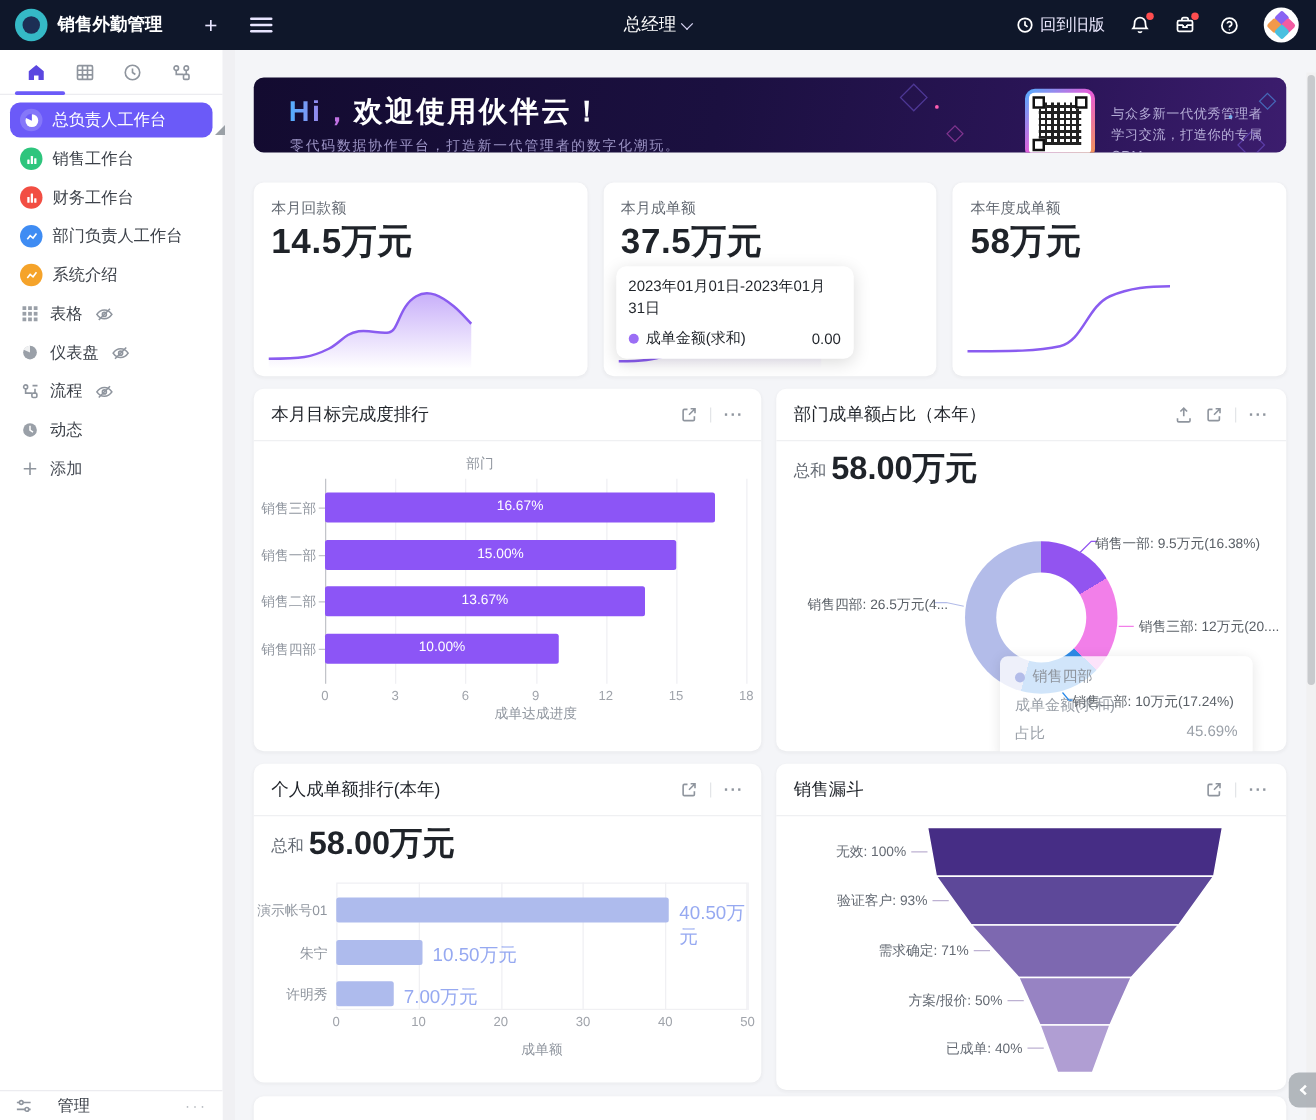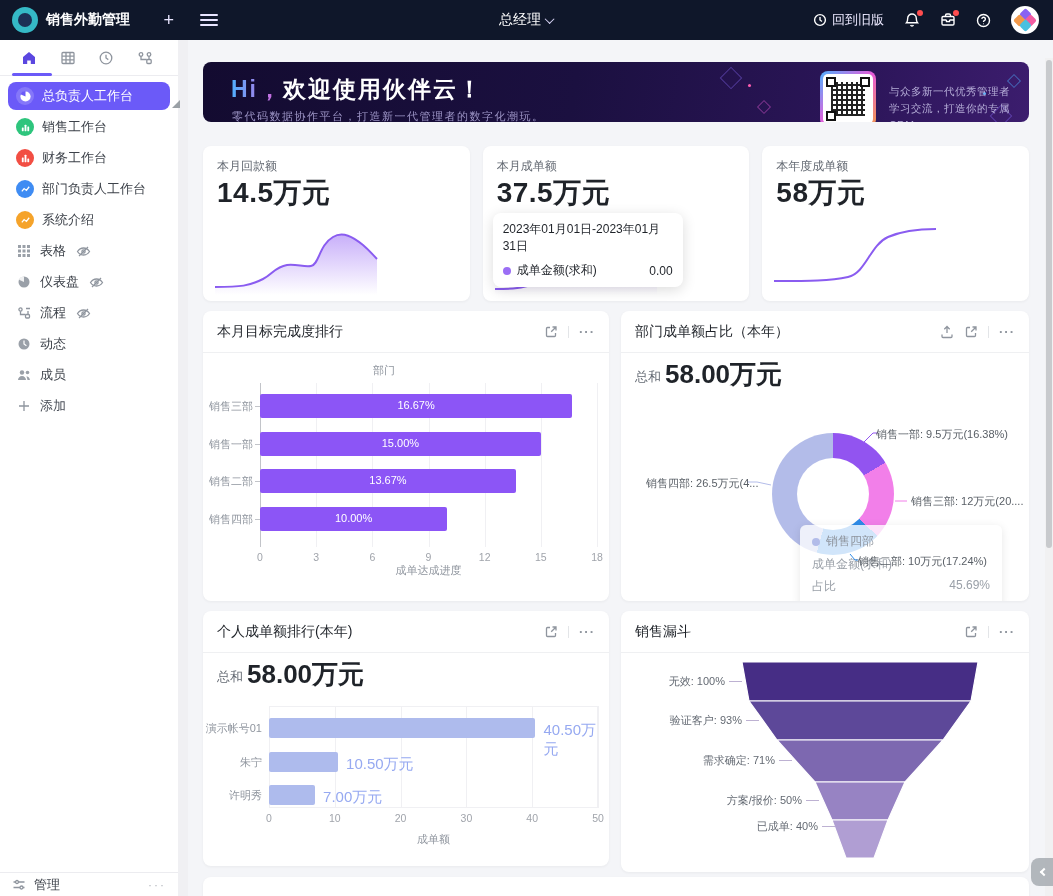--- a/index.html
+++ b/index.html
@@ -36,21 +36,21 @@
   .side-tabs { height:36px; display:flex; align-items:center; justify-content:space-around; padding:0 14px 0 10px; border-bottom:1px solid #ececf0; position:relative; margin-right:10px; }
   .side-tabs .tab { width:34px; display:flex; justify-content:center; cursor:pointer; }
   .tab-underline { position:absolute; left:12px; bottom:-1px; width:40px; height:3px; background:#6b5af8; border-radius:2px; }
   .menu { padding:6px 8px 0 8px; margin-right:10px; }
   .m-item { height:28px; margin-bottom:3px; display:flex; align-items:center; gap:8px; padding:0 8px; border-radius:8px; font-size:13px; color:#3d424a; cursor:pointer; }
   .m-item.active { background:#6b5af8; color:#fff; }
   .mi-circle { width:18px; height:18px; border-radius:50%; display:flex; align-items:center; justify-content:center; flex:none; }
   .mi-plain { width:16px; height:16px; display:flex; align-items:center; justify-content:center; flex:none; }
   .eye-off { margin-left:2px; display:flex; align-items:center; }
   .add-row { color:#4a4f58; }
-  .side-footer { position:absolute; left:0; right:10px; bottom:0; height:24px; border-top:1px solid #ececf0; display:flex; align-items:center; padding:0 12px; gap:8px; font-size:13px; color:#3d424a; background:#fff; }
+  .side-footer { position:absolute; left:0; right:10px; bottom:0; height:24px; border-top:1px solid #ececf0; display:flex; align-items:center; padding:0 12px; gap:20px; font-size:13px; color:#3d424a; background:#fff; }
   .side-footer .more { margin-left:auto; color:#b3b7bd; letter-spacing:2px; font-size:12px; cursor:pointer; }
 
   
   .main { position:absolute; top:40px; left:188px; right:0; bottom:0; background:#f4f5f8; overflow:hidden; }
   .card { position:absolute; background:#fff; border-radius:8px; box-shadow:0 1px 3px rgba(31,35,41,.05); }
 
   
   .banner { position:absolute; left:15px; top:22px; width:826px; height:60px; border-radius:8px; overflow:hidden;
             background:linear-gradient(100deg,#130b30 0%,#1b1040 45%,#2b1558 78%,#3c1d6e 100%); }
   .banner-title { position:absolute; left:28px; top:12px; font-size:23px; font-weight:bold; color:#fff; letter-spacing:2px; }
@@ -339,33 +339,20 @@
           </span>
       </div>
       <div class="m-item">
         <span class="mi-plain">
           <svg width="14" height="14" viewBox="0 0 14 14">
               <circle cx="7" cy="7" r="5.5" fill="#9aa0a8"></circle>
               <path d="M7 3.5V7l2.4 1.7" stroke="#fff" stroke-width="1.2" fill="none"></path>
             </svg>
         </span>
           <span>动态</span>
-      </div>
-      <div class="m-item">
-        <span class="mi-plain">
-          <svg width="14" height="14" viewBox="0 0 14 14">
-              <g fill="#9aa0a8">
-                <circle cx="5" cy="4.5" r="2.2"></circle>
-                <path d="M1 12c0-2.2 1.8-4 4-4s4 1.8 4 4z"></path>
-                <circle cx="10.5" cy="4.5" r="1.8"></circle>
-                <path d="M9.5 8.2c1.9.3 3.4 1.9 3.4 3.8h-2.4"></path>
-              </g>
-            </svg>
-        </span>
-          <span>成员</span>
       </div>
       <div class="m-item add-row">
         <span class="mi-plain">
             <svg width="12" height="12" viewBox="0 0 12 12" class="gicon">
               <path d="M6 1v10M1 6h10"></path>
             </svg>
           </span>
         <span>添加</span>
       </div>
     </nav>
@@ -601,21 +588,21 @@
           <polygon points="121,51 357,51 350,90 128,90" fill="#462d85" stroke="#fff" stroke-width="1.2"></polygon>
           <polygon points="128,90 350,90 322,129 156,129" fill="#5d4899" stroke="#fff" stroke-width="1.2"></polygon>
           <polygon points="156,129 322,129 284,171 194,171" fill="#7d68b0" stroke="#fff" stroke-width="1.2"></polygon>
           <polygon points="194,171 284,171 267,209 211,209" fill="#9783c3" stroke="#fff" stroke-width="1.2"></polygon>
           <polygon points="211,209 267,209 253,247 225,247" fill="#b09ed3" stroke="#fff" stroke-width="1.2"></polygon>
         </svg>
         <div class="funnel-label" style="right: 287px; top: 62.5px;">无效: 100%</div>
         <div class="funnel-label" style="right: 270px; top: 101.5px;">验证客户: 93%</div>
         <div class="funnel-label" style="right: 237px; top: 142px;">需求确定: 71%</div>
         <div class="funnel-label" style="right: 210px; top: 182px;">方案/报价: 50%</div>
-        <div class="funnel-label" style="right: 194px; top: 208px;">已成单: 40%</div>
+        <div class="funnel-label" style="right: 194px; top: 220px;">已成单: 40%</div>
       </section>
 
     <div class="card partial-card"></div>
 
     <div class="scrollbar">
         <div class="scroll-thumb"></div>
       </div>
     <div class="collapse-handle">
         <span class="chev-left"></span>
       </div>

